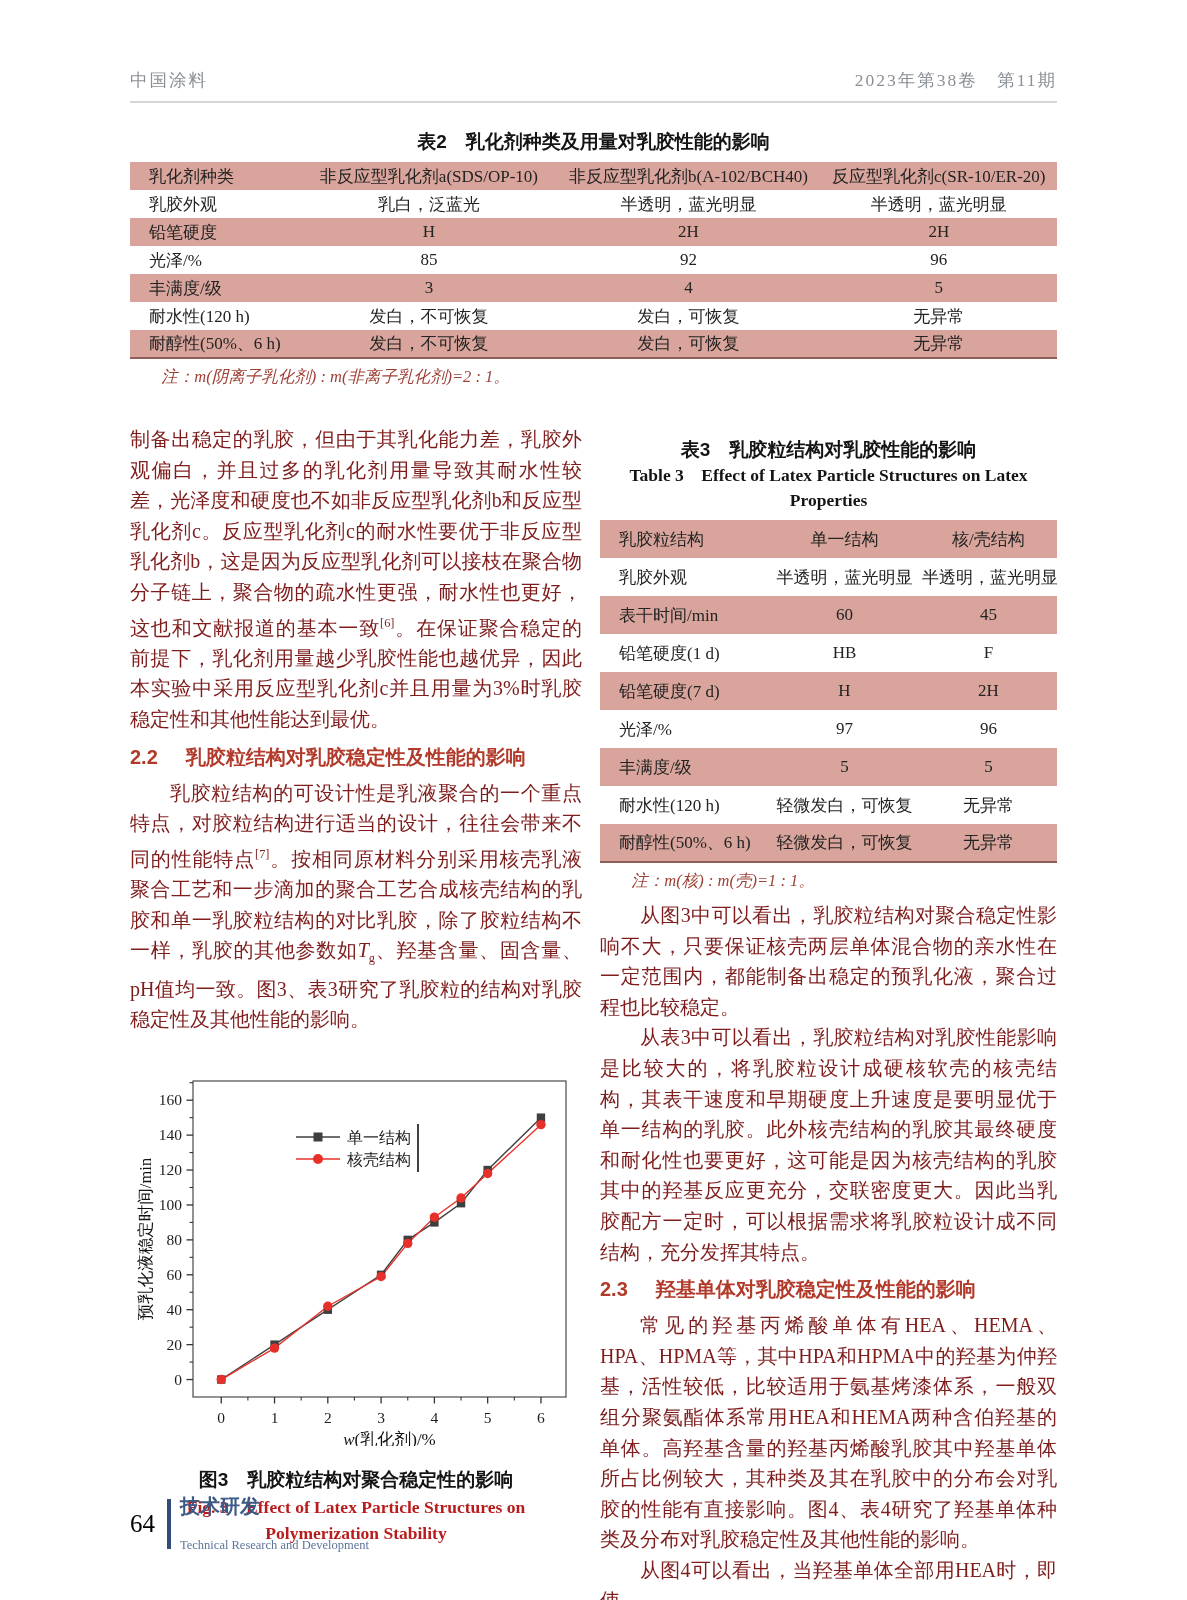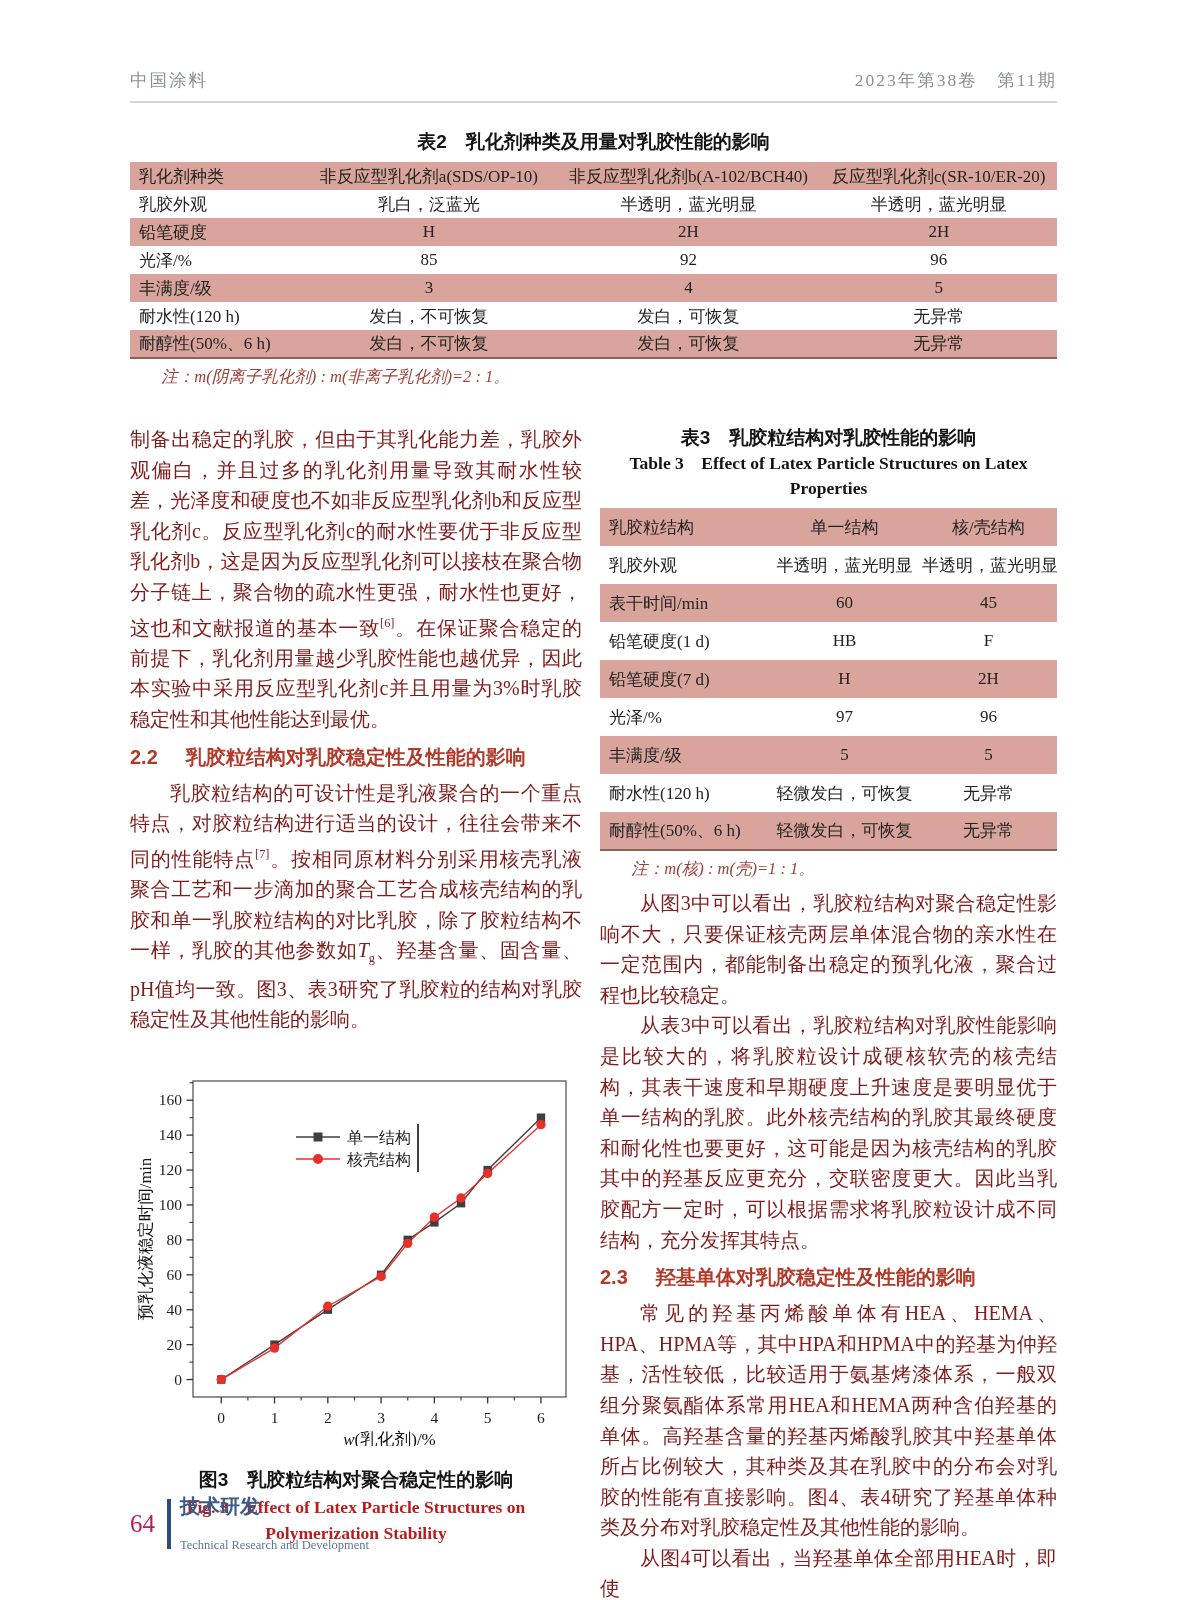--- a/index.html
+++ b/index.html
@@ -14,21 +14,21 @@
 
   
   .tbl-title-cn { text-align:center; font-weight:bold; font-size:19px; color:#141414;
     font-family:"Liberation Sans", sans-serif; line-height:27px; }
   .tbl-title-en { text-align:center; font-weight:bold; font-size:17.5px; color:#141414;
     line-height:25px; }
   table.paper-table { width:100%; border-collapse:collapse; table-layout:fixed;
     margin-top:7px; border-bottom:2px solid #8f6057; }
   table.paper-table td { height:28px; text-align:center; font-size:17px; color:#232323;
     padding:0 2px; overflow:hidden; white-space:nowrap; }
-  table.paper-table td:first-child { text-align:left; padding-left:9px; }
+  table.paper-table td:first-child { text-align:left; padding-left:19px; }
   table.paper-table tr:nth-child(odd) td { background:#d8a49b; }
   .tbl-note { margin-top:7px; padding-left:1.9em; color:#9e4036; font-size:16.5px;
     font-style:italic; }
   .tbl-note .m { font-style:italic; }
 
   
   .table2-block { position:absolute; left:130px; top:128px; width:927px; }
   .columns { position:absolute; left:130px; top:424px; width:927px;
     display:flex; gap:18px; }
   .col-left  { width:452px; }
@@ -36,36 +36,36 @@
 
   .para { font-size:20px; line-height:30.6px; text-align:justify; color:#7f1d1d; }
   .indent { text-indent:2em; }
   .para .sup { font-size:0.62em; vertical-align:super; }
   .para .sub { font-size:0.62em; vertical-align:sub; }
   .para .it  { font-style:italic; }
   .sec-head { font-family:"Liberation Sans", sans-serif; font-weight:bold;
     color:#b23a2a; font-size:20px; margin:8px 0 7px; line-height:28px; }
   .sec-head .sec-num { margin-right:1.4em; }
 
-  .t3-block .tbl-title-cn { margin-top:0; }
+  .t3-block .tbl-title-cn { margin-top:12px; }
   .t3-block table.paper-table td { height:38px; }
   .rc-para { margin-top:8px; }
 
   
   .fig3-block { margin-top:16px; }
   .fig3-chart { width:440px; margin-left:6px; }
   .fig-cap-cn { text-align:center; font-weight:bold; font-size:19px; color:#141414;
     font-family:"Liberation Sans", sans-serif; margin-top:16px; line-height:28px; }
   .fig-cap-en { text-align:center; font-weight:bold; font-size:17.5px; color:#b91c1c;
     line-height:26px; }
 
   
   .page-footer { position:absolute; left:130px; top:1494px;
     display:flex; align-items:center; }
-  .page-footer .num { font-size:25px; color:#be185d; margin-right:12px; }
+  .page-footer .num { font-size:25px; color:#000000; margin-right:12px; }
   .page-footer .bar { width:4px; height:50px; background:#2e4d78; margin-right:9px; }
   .page-footer .cn  { font-size:20px; font-weight:bold; color:#3c5a85;
     font-family:"Liberation Sans", sans-serif; line-height:24px; }
   .page-footer .en  { font-size:12.5px; color:#5d7499; margin-top:20px; }
 </style>
 </head>
 <body>
 
 <div class="page-header">
   <span>中国涂料</span>

